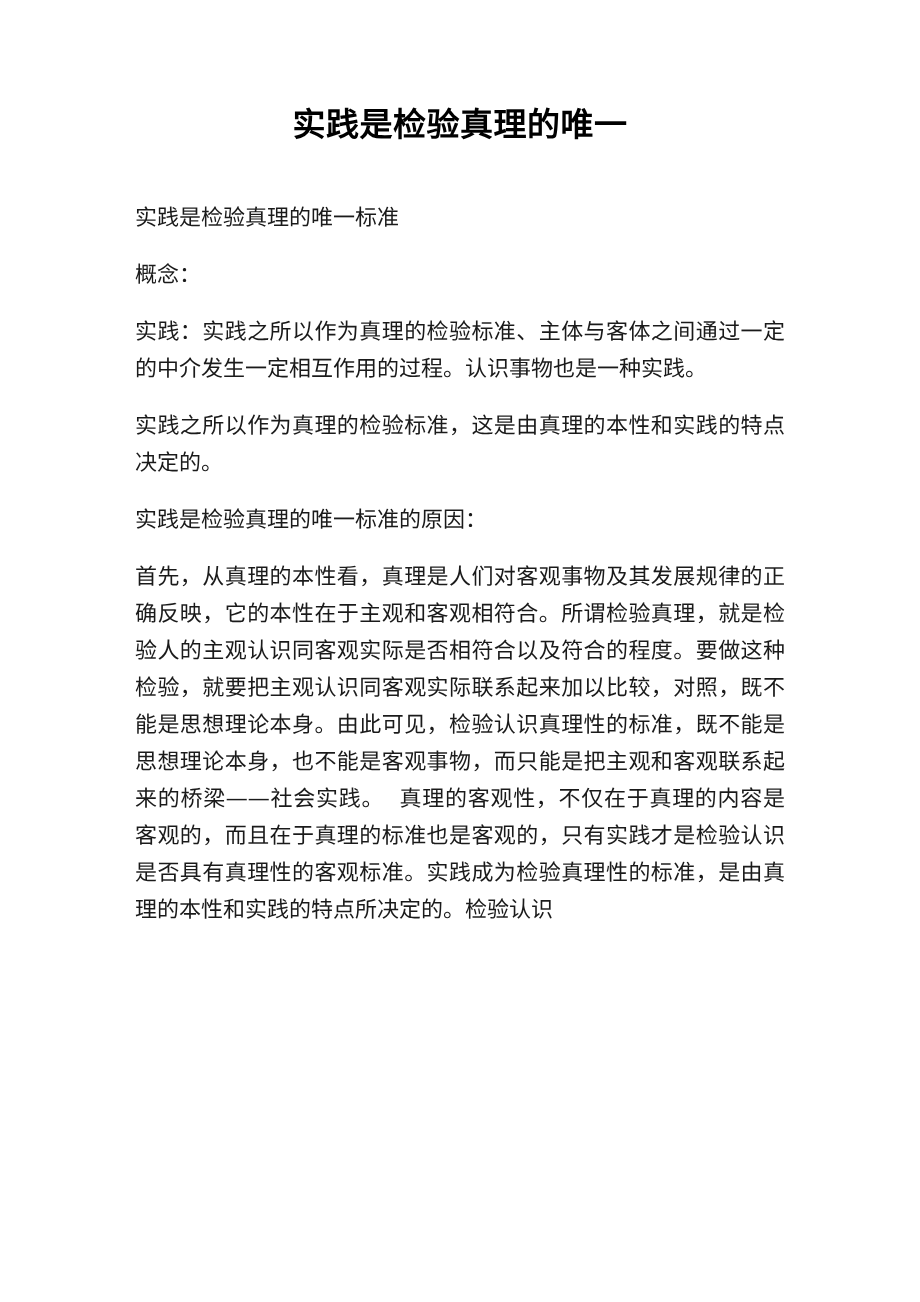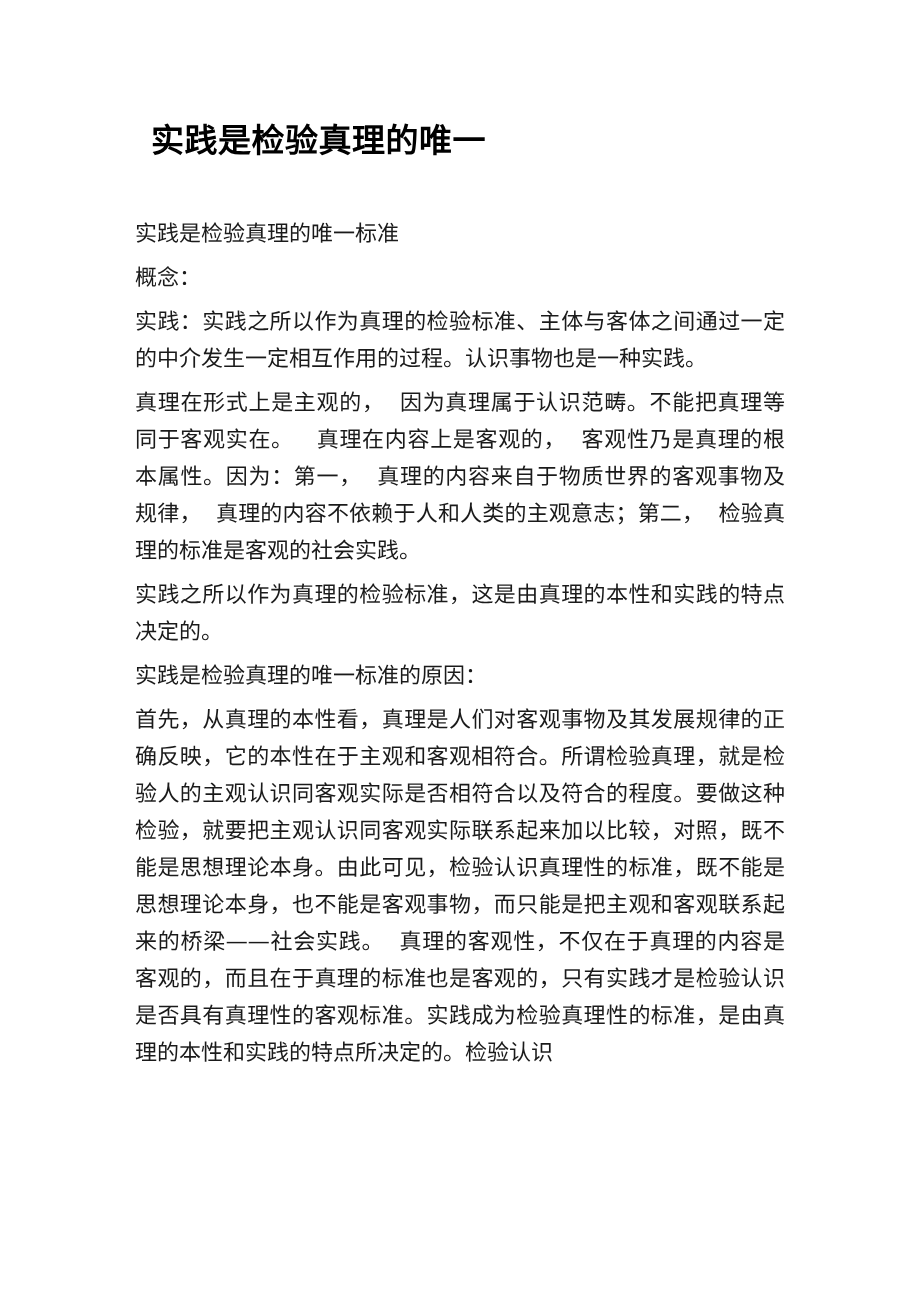--- a/index.html
+++ b/index.html
@@ -22,41 +22,41 @@
   }
   .content {
     position: absolute;
     left: 135px;
     top: 0;
     width: 650px;
   }
   .doc-title {
     font-size: 33px;
     font-weight: bold;
-    text-align: left;
+    text-align: center;
     line-height: 1.25;
-    margin: 16px;
+    margin: 0;
     padding-top: 104px;
     letter-spacing: 0.5px;
     color: #000000;
     font-family: "DejaVu Serif", "Liberation Serif", serif;
   }
   .para {
     font-size: 22px;
     line-height: 37px;
     margin: 0;
     padding: 0;
     text-align: justify;
     text-justify: inter-character;
     white-space: pre-wrap;
     word-break: break-all;
     color: #1a1a1a;
   }
   .para + .para {
-    margin-top: 7px;
+    margin-top: 20px;
   }
   .para-first {
     margin-top: 54px;
   }
   .spacer-bottom {
     height: 140px;
   }
 </style>
 </head>
 <body>
@@ -66,21 +66,20 @@
 
     <h1 class="doc-title">实践是检验真理的唯一</h1>
 
     <p class="para para-first">实践是检验真理的唯一标准</p>
 
     <p class="para">概念：</p>
 
     <p class="para">实践：实践之所以作为真理的检验标准、主体与客体之间通过一定的中介发生一定相互作用的过程。认识事物也是一种实践。</p>
 
 
-    <p class="para">真理在形式上是主观的，  因为真理属于认识范畴。不能把真理等同于客观实在。   真理在内容上是客观的，  客观性乃是真理的根本属性。因为：第一，  真理的内容来自于物质世界的客观事物及规律，  真理的内容不依赖于人和人类的主观意志；第二，  检验真理的标准是客观的社会实践。</p>
 
     <p class="para">实践之所以作为真理的检验标准，这是由真理的本性和实践的特点决定的。</p>
 
     <p class="para">实践是检验真理的唯一标准的原因：</p>
 
     <p class="para">首先，从真理的本性看，真理是人们对客观事物及其发展规律的正确反映，它的本性在于主观和客观相符合。所谓检验真理，就是检验人的主观认识同客观实际是否相符合以及符合的程度。要做这种检验，就要把主观认识同客观实际联系起来加以比较，对照，既不能是思想理论本身。由此可见，检验认识真理性的标准，既不能是思想理论本身，也不能是客观事物，而只能是把主观和客观联系起来的桥梁——社会实践。  真理的客观性，不仅在于真理的内容是客观的，而且在于真理的标准也是客观的，只有实践才是检验认识是否具有真理性的客观标准。实践成为检验真理性的标准，是由真理的本性和实践的特点所决定的。检验认识</p>
 
     <div class="spacer-bottom"></div>
   </div>
 </div>

